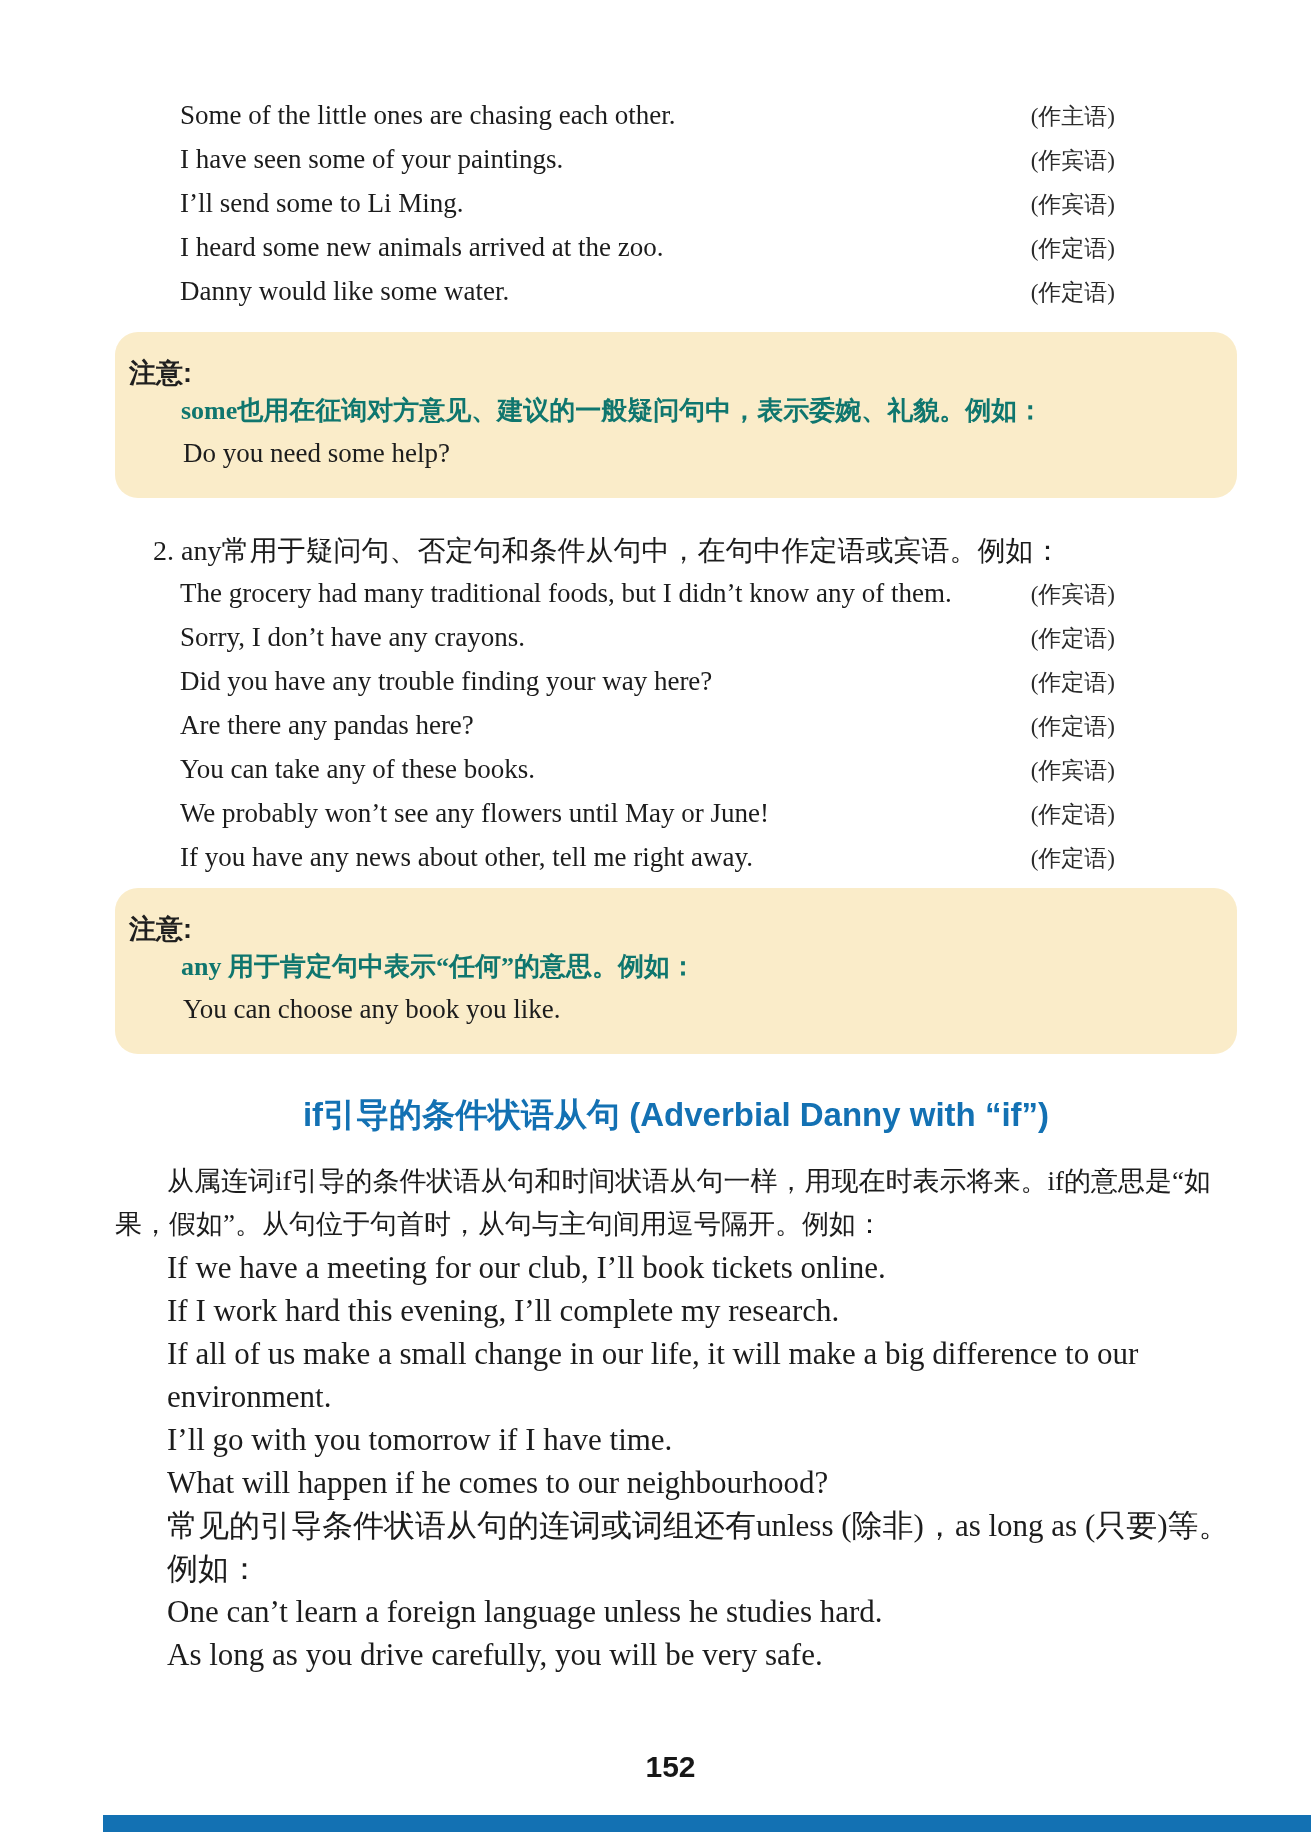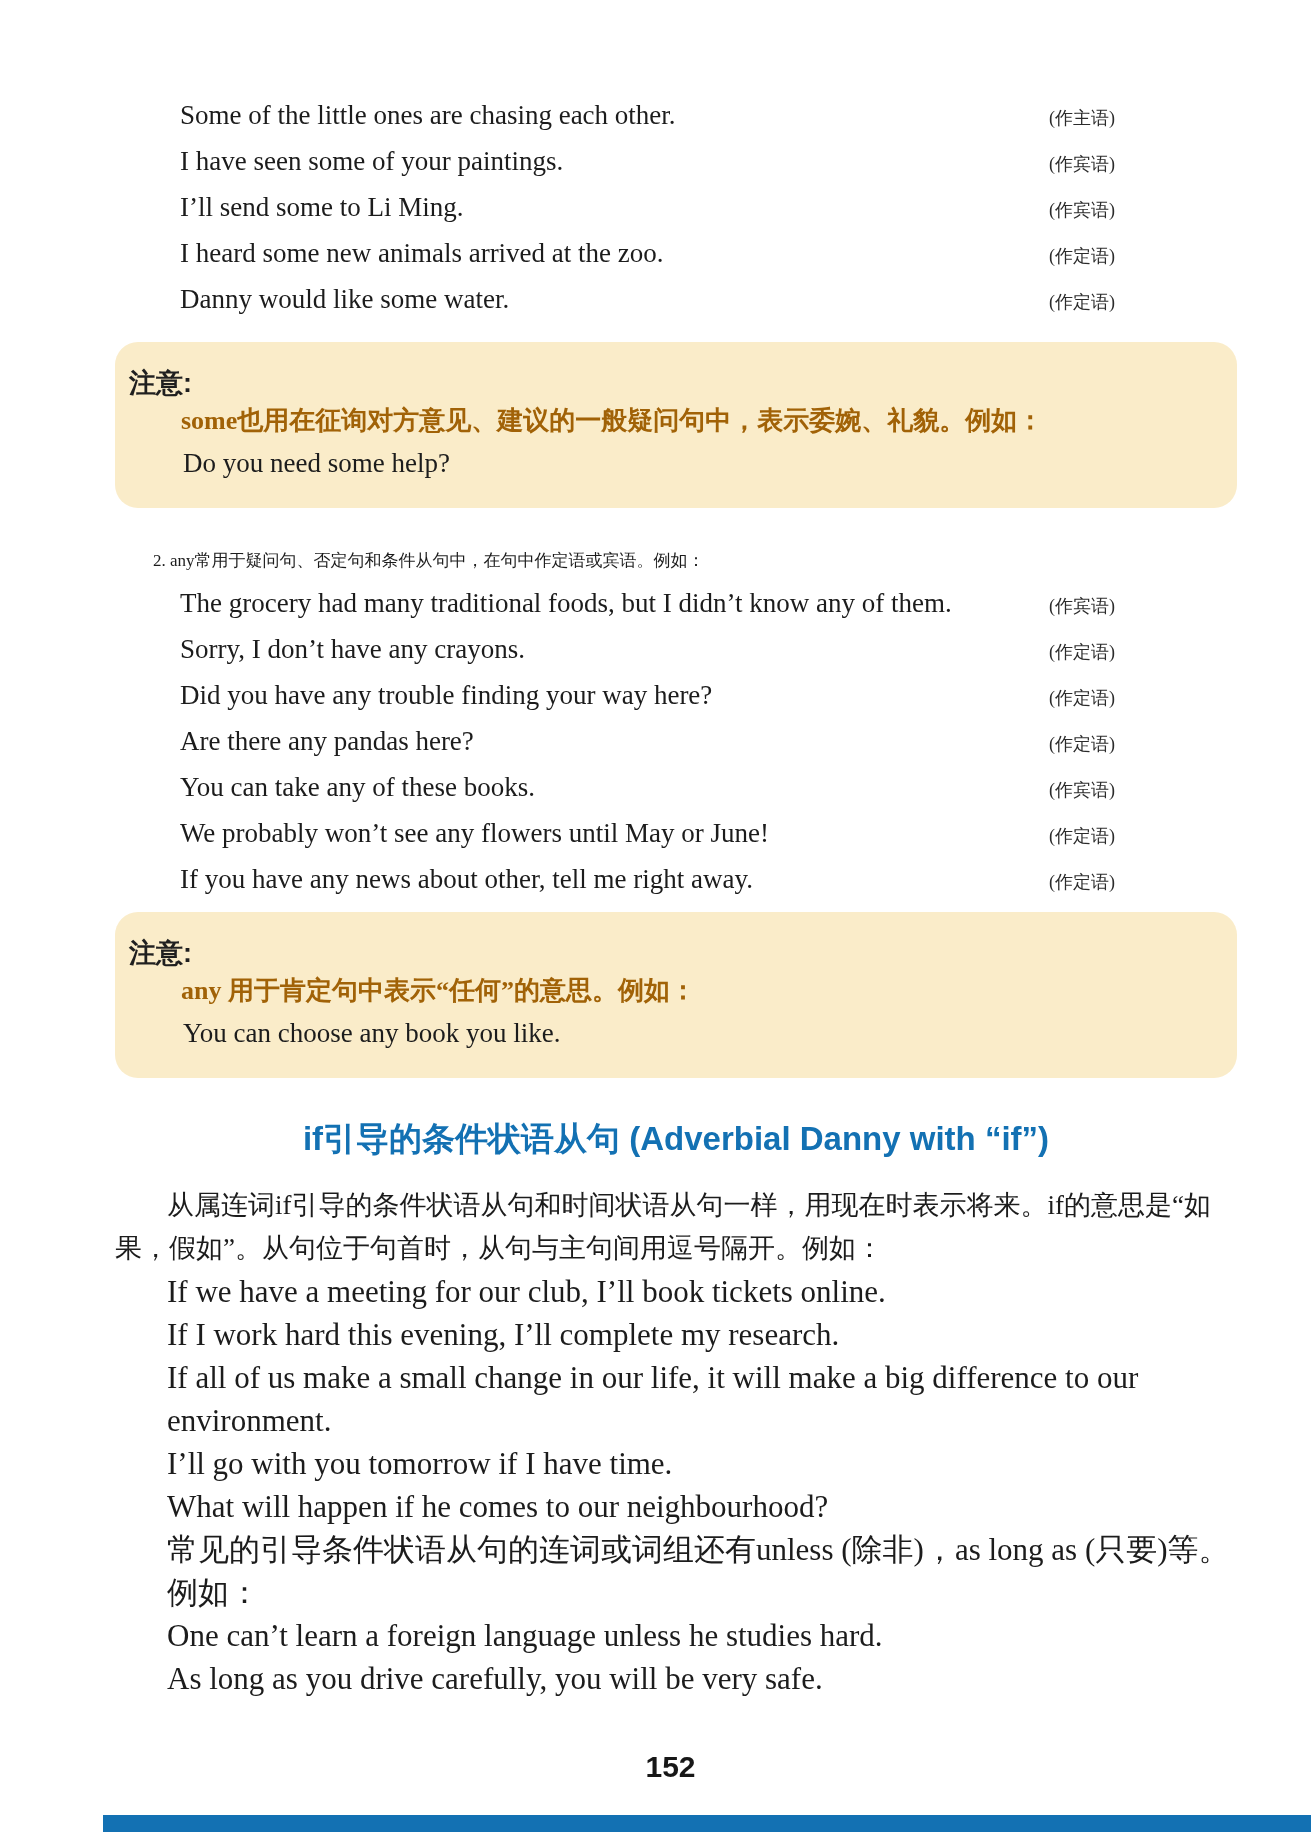--- a/index.html
+++ b/index.html
@@ -15,48 +15,48 @@
   .content { padding:94px 89px 0 100px; }
 
   
   .sent-row {
     display:flex; justify-content:space-between; align-items:baseline;
     padding-left:65px; padding-right:122px;
     font-size:27px; line-height:43px;
   }
   .sent-row .en { white-space:nowrap; }
   .sent-row .role {
-    font-size:18px; white-space:nowrap; color:#2b2b2b;
+    font-size:23px; white-space:nowrap; color:#2b2b2b;
     font-family:"Liberation Serif","DejaVu Serif",serif;
   }
 
   
   .note-box {
     background:#faecc9;
     padding:24px 30px 24px 14px;
     border-radius:23px;
   }
   .note-box.first { margin-top:18px; }
   .note-box.second { margin-top:8px; }
   .note-label {
     font-family:"Liberation Sans","DejaVu Sans",sans-serif;
     font-weight:bold; font-size:27px; line-height:34px; color:#1f1f1f;
   }
   .note-rule {
     font-weight:bold; font-size:26px; line-height:42px;
-    padding-left:52px; color:#a16207;
+    padding-left:52px; color:#0f766e;
   }
   .note-ex {
     font-size:27px; line-height:42px; padding-left:54px;
   }
 
   
   .cn-heading {
     margin-top:32px;
-    font-size:17px; line-height:42px;
+    font-size:28px; line-height:42px;
     padding-left:38px;
   }
 
   
   .section-title {
     margin-top:40px;
     text-align:center;
     font-family:"Liberation Sans","DejaVu Sans",sans-serif;
     font-weight:bold;
     font-size:33px; line-height:42px;

